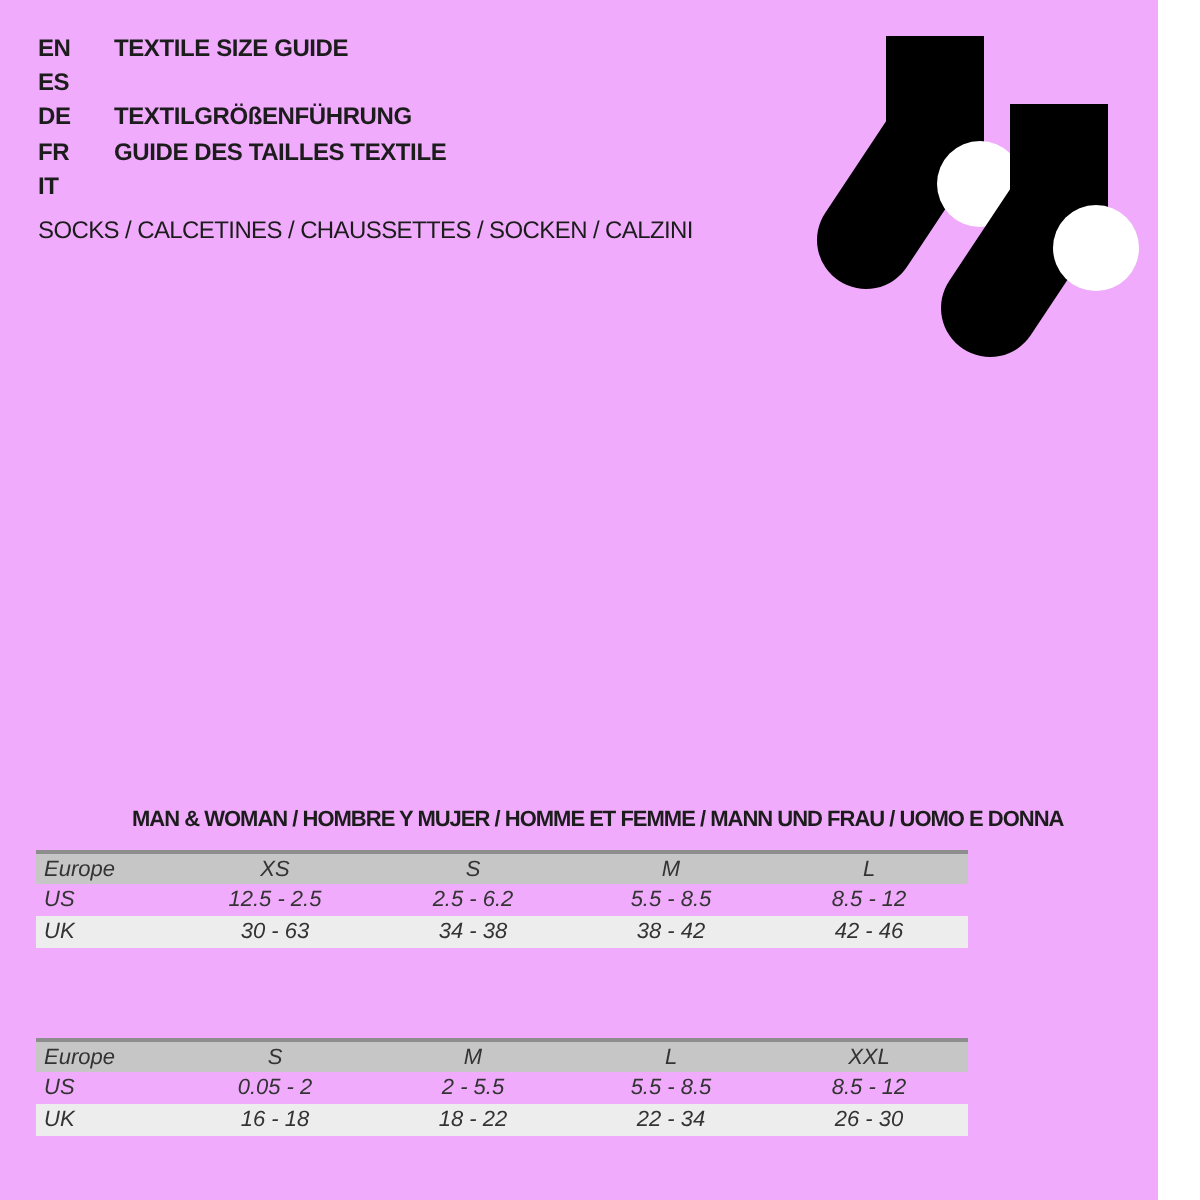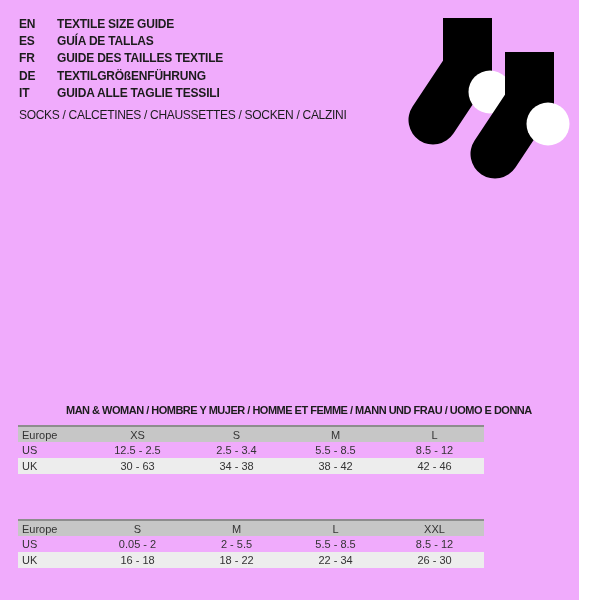--- a/index.html
+++ b/index.html
@@ -45,21 +45,21 @@
     font-size: 11px; font-weight: bold;
     letter-spacing: -0.5px;
     white-space: nowrap;
     color: #1c1c1c;
     height: 13px; line-height: 13px; padding-left: 48px;
   }
   .size-table {
     margin-top: 8px;
     width: 466px;
     border-top: 2px solid #8d8d8d;
-    font-size: 11px; color: #333333;
+    font-size: 11px; color: #333333; font-style: italic;
   }
   .t-row {
     display: grid;
     grid-template-columns: 70px repeat(4, 1fr);
     align-items: center;
   }
   .t-head { background: #c6c6c6; height: 15px; }
   .t-body { height: 16px; }
   .t-body.alt { background: #ededed; }
   .t-cell { text-align: center; white-space: nowrap; }
@@ -70,33 +70,31 @@
 
 <div id="page">
 
   <div class="lang-block">
     <div class="lang-line">
       <span class="lang-code">EN</span>
       <span class="lang-label">TEXTILE SIZE GUIDE</span>
     </div>
     <div class="lang-line">
       <span class="lang-code">ES</span>
-      <span class="lang-label">GUÍA DE TALLAS</span>
+    </div>
+    <div class="lang-line">
+      <span class="lang-code">DE</span>
+      <span class="lang-label">TEXTILGRÖßENFÜHRUNG</span>
     </div>
     <div class="lang-line">
       <span class="lang-code">FR</span>
       <span class="lang-label">GUIDE DES TAILLES TEXTILE</span>
     </div>
     <div class="lang-line">
-      <span class="lang-code">DE</span>
-      <span class="lang-label">TEXTILGRÖßENFÜHRUNG</span>
-    </div>
-    <div class="lang-line">
       <span class="lang-code">IT</span>
-      <span class="lang-label">GUIDA ALLE TAGLIE TESSILI</span>
     </div>
   </div>
 
   <div class="category-line">SOCKS / CALCETINES / CHAUSSETTES / SOCKEN / CALZINI</div>
 
   <svg class="socks-icon" viewBox="0 0 170 180" xmlns="http://www.w3.org/2000/svg" aria-hidden="true">
     <g fill="#000000" stroke="none">
       <rect x="38" y="10" width="49" height="55"></rect>
       <line x1="62.5" y1="60" x2="28" y2="112" stroke="#000000" stroke-width="49" stroke-linecap="round"></line>
       <circle cx="85" cy="84" r="21.5" fill="#ffffff"></circle>
@@ -114,21 +112,21 @@
       <div class="t-row t-head">
         <span class="t-cell first">Europe</span>
         <span class="t-cell">XS</span>
         <span class="t-cell">S</span>
         <span class="t-cell">M</span>
         <span class="t-cell">L</span>
       </div>
       <div class="t-row t-body">
         <span class="t-cell first">US</span>
         <span class="t-cell">12.5 - 2.5</span>
-        <span class="t-cell">2.5 - 3.4</span>
+        <span class="t-cell">2.5 - 6.2</span>
         <span class="t-cell">5.5 - 8.5</span>
         <span class="t-cell">8.5 - 12</span>
       </div>
       <div class="t-row t-body alt">
         <span class="t-cell first">UK</span>
         <span class="t-cell">30 - 63</span>
         <span class="t-cell">34 - 38</span>
         <span class="t-cell">38 - 42</span>
         <span class="t-cell">42 - 46</span>
       </div>

